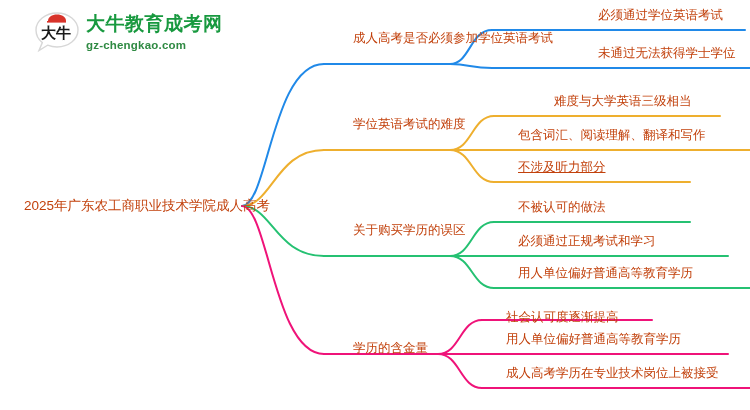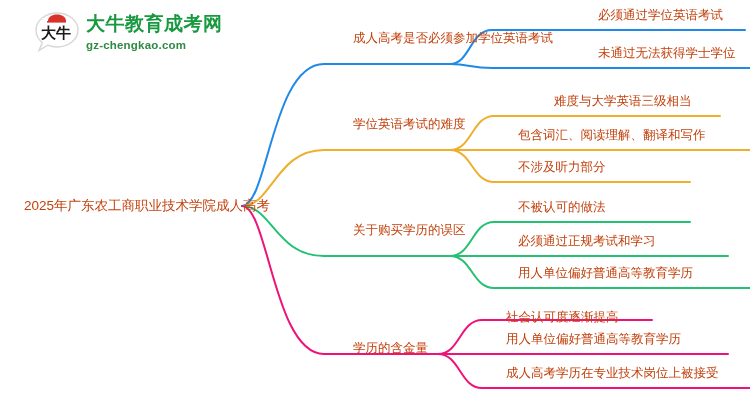--- a/index.html
+++ b/index.html
@@ -157,21 +157,21 @@
 
 <div class="node-text" id="root-node">2025年广东农工商职业技术学院成人高考</div>
 
 <div class="node-text branch-label" style="left:332px; top:30px;">成人高考是否必须参加学位英语考试</div>
 <div class="node-text leaf-label" style="left:598px; top:7px;">必须通过学位英语考试</div>
 <div class="node-text leaf-label" style="left:598px; top:45px;">未通过无法获得学士学位</div>
 
 <div class="node-text branch-label" style="left:332px; top:116px;">学位英语考试的难度</div>
 <div class="node-text leaf-label" style="left:518px; top:93px;margin-left:36px;">难度与大学英语三级相当</div>
 <div class="node-text leaf-label" style="left:518px; top:127px;">包含词汇、阅读理解、翻译和写作</div>
-<div class="node-text leaf-label" style="left:518px; top:159px;">不涉及听力部分</div>
+<div class="node-text leaf-label" style="left:518px; top:159px;text-decoration:underline;">不涉及听力部分</div>
 
 <div class="node-text branch-label" style="left:332px; top:222px;">关于购买学历的误区</div>
 <div class="node-text leaf-label" style="left:518px; top:199px;">不被认可的做法</div>
 <div class="node-text leaf-label" style="left:518px; top:233px;">必须通过正规考试和学习</div>
 <div class="node-text leaf-label" style="left:518px; top:265px;">用人单位偏好普通高等教育学历</div>
 
 <div class="node-text branch-label" style="left:332px; top:340px;">学历的含金量</div>
 <div class="node-text leaf-label" style="left:506px; top:297px;margin-top:12px;">社会认可度逐渐提高</div>
 <div class="node-text leaf-label" style="left:506px; top:331px;">用人单位偏好普通高等教育学历</div>
 <div class="node-text leaf-label" style="left:506px; top:365px;">成人高考学历在专业技术岗位上被接受</div>

